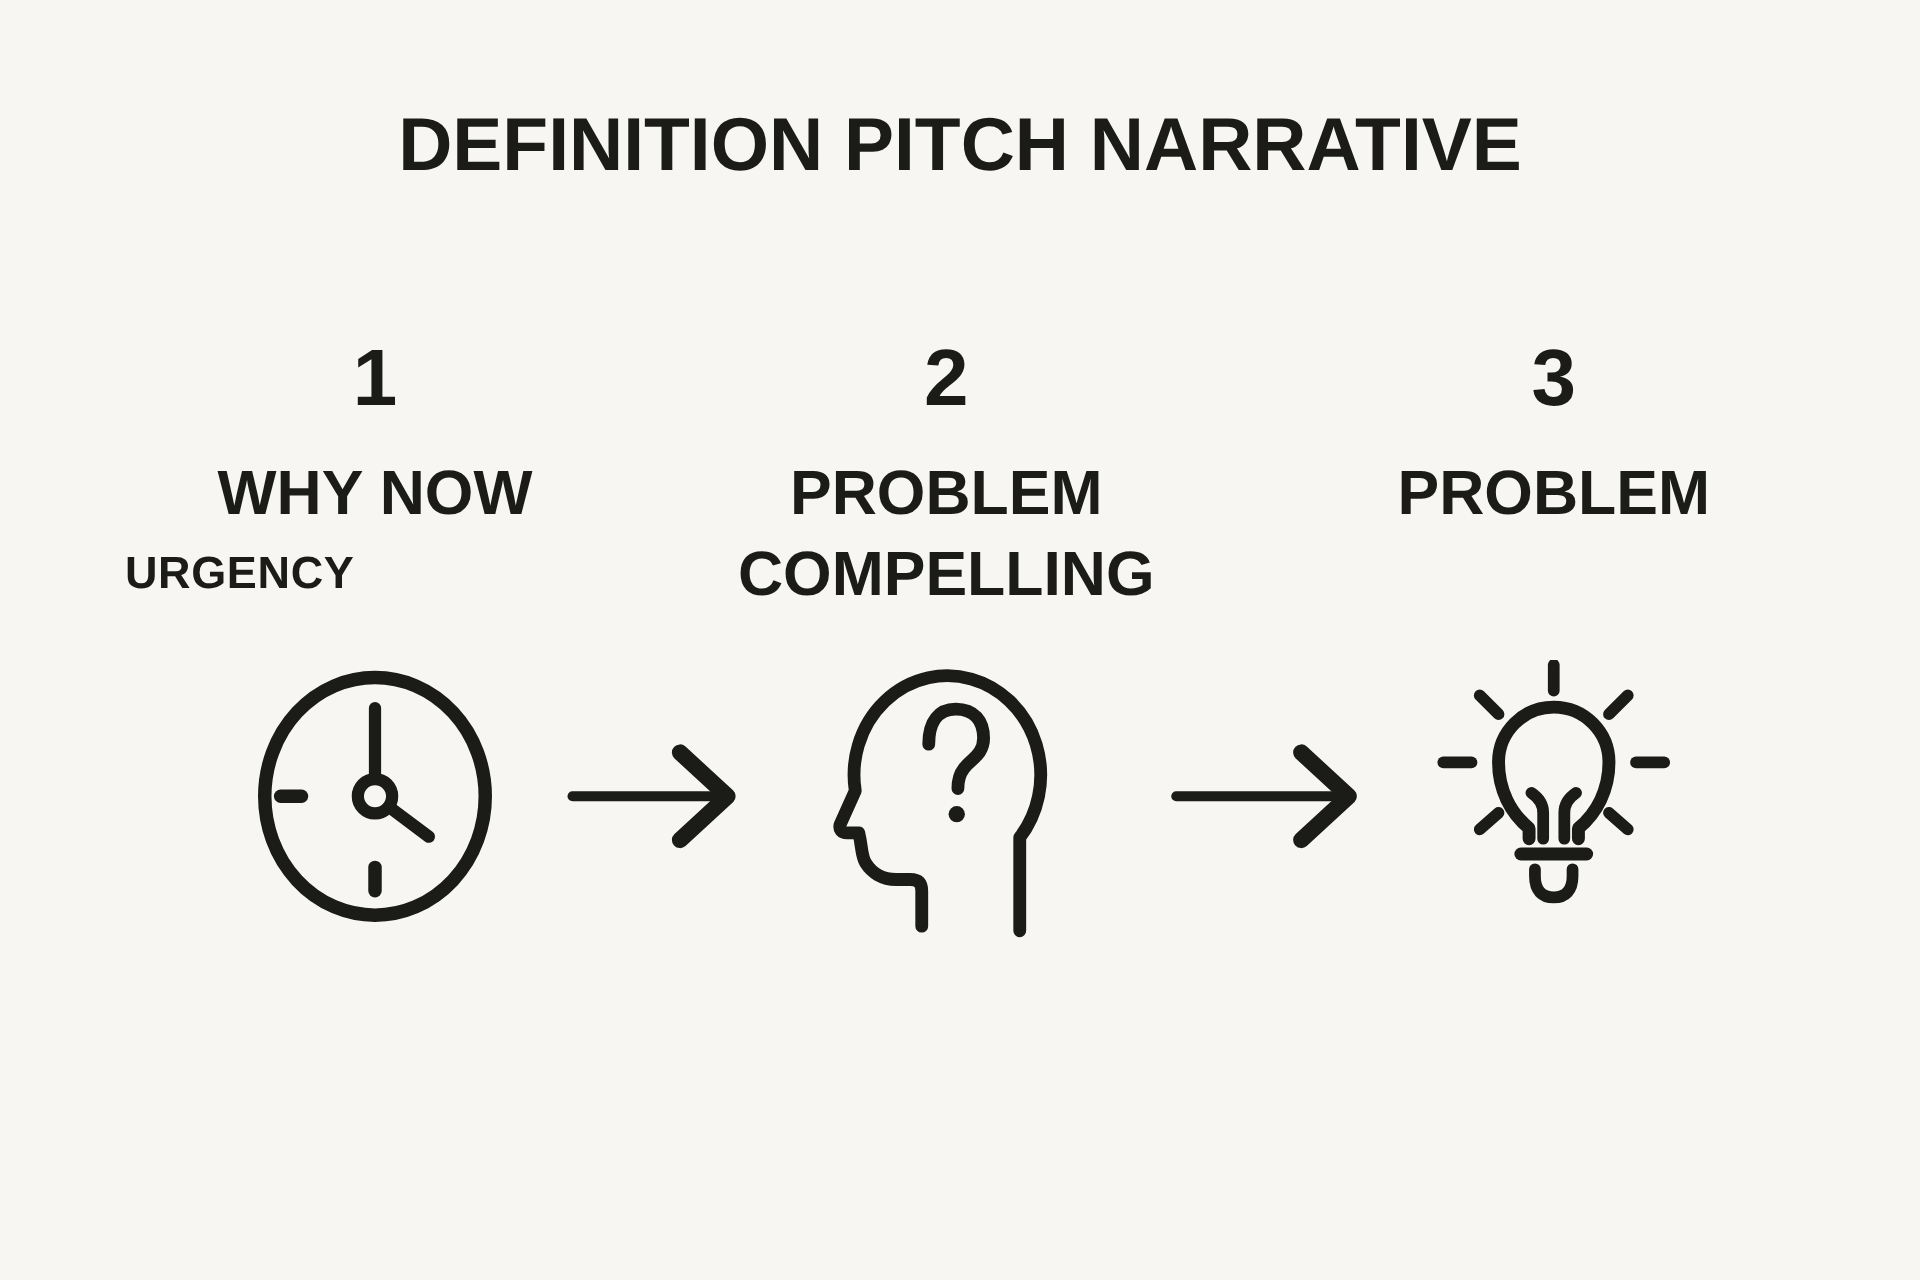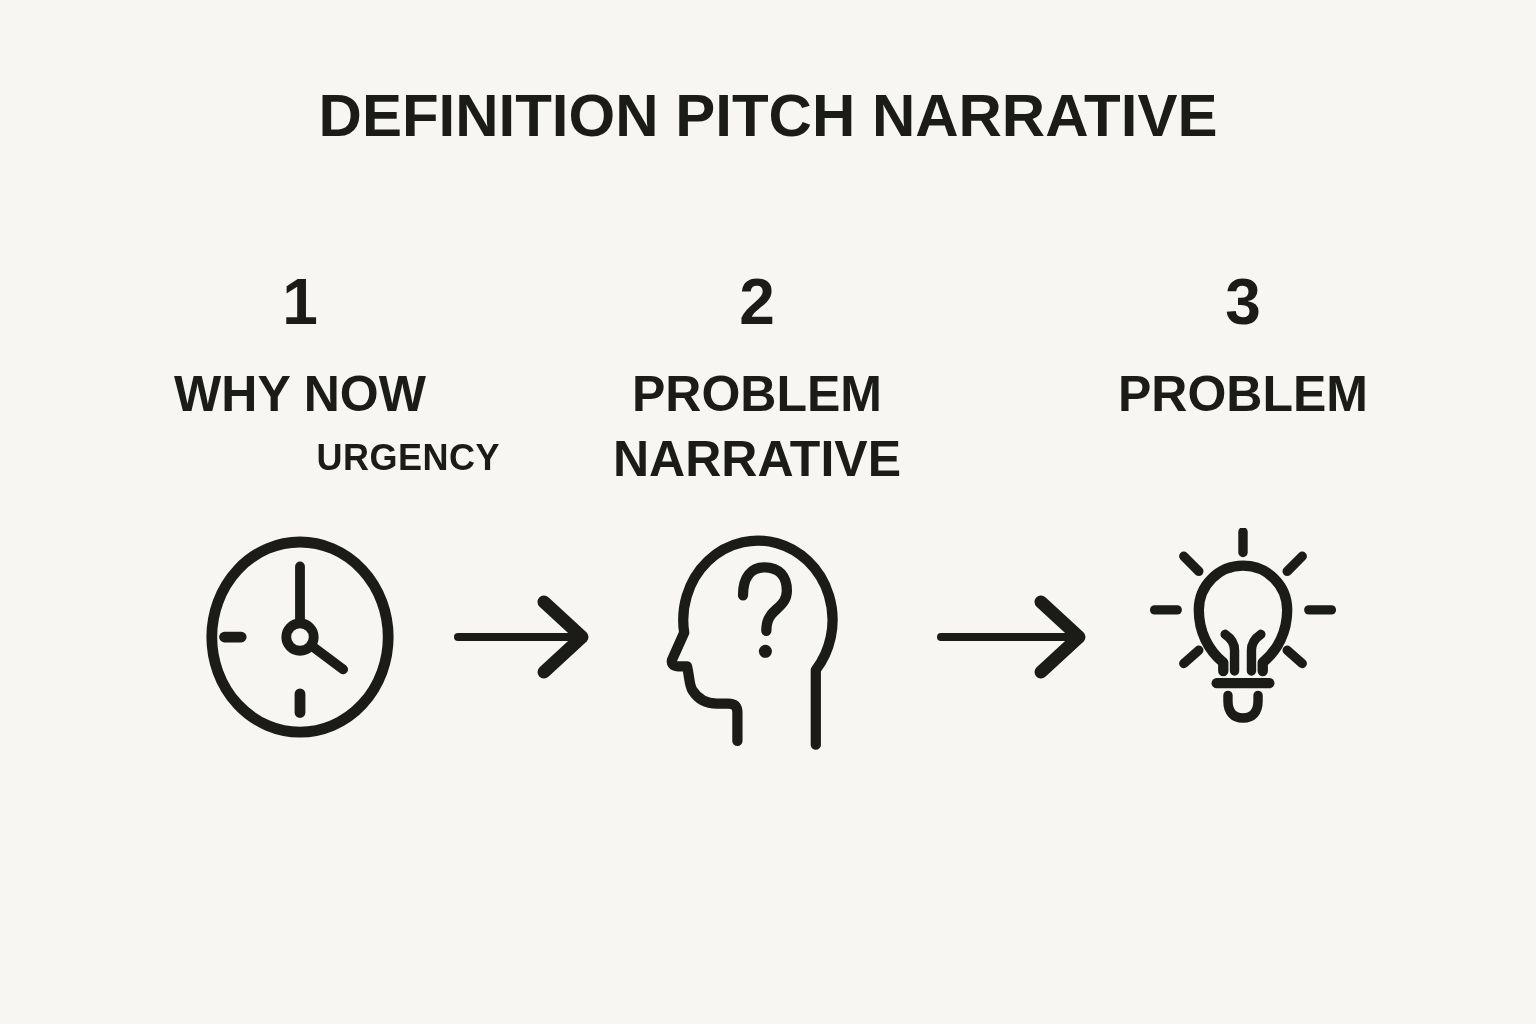--- a/index.html
+++ b/index.html
@@ -30,21 +30,21 @@
   .line1 {
     position:absolute; top:369px; left:0; width:100%;
     text-align:center; font-size:50px; font-weight:700; line-height:1;
   }
   .line2 {
     position:absolute; top:434px; left:0; width:100%;
     text-align:center; font-size:50px; font-weight:700; line-height:1;
   }
   .sub {
     position:absolute; top:440px; left:0; width:100%;
-    text-align:right; font-size:36px; font-weight:700; letter-spacing:0.5px; line-height:1;
+    text-align:left; font-size:36px; font-weight:700; letter-spacing:0.5px; line-height:1;
   }
   .icon-wrap { position:absolute; left:50%; transform:translateX(-50%); }
   .icon-clock { top:534px; }
   .icon-head  { top:530px; }
   .icon-bulb  { top:528px; }
   .arrow { position:absolute; }
   .arrow-1 { left:450px; top:588px; }
   .arrow-2 { left:933px; top:588px; }
   svg { display:block; color:var(--ink); }
 </style>
@@ -74,21 +74,21 @@
   <div class="arrow arrow-1">
     <svg width="148" height="98" viewBox="0 0 148 98" fill="none" stroke="currentColor" stroke-linecap="round" stroke-linejoin="round">
       <path d="M 8 49 L 128 49" stroke-width="8"></path>
       <path d="M 94 14 L 132 49 L 94 84" stroke-width="13"></path>
     </svg>
   </div>
 
   <div class="col col-2">
     <div class="num">2</div>
     <div class="line1">PROBLEM</div>
-    <div class="line2">NARRATIVE</div>
+    <div class="line2">COMPELLING</div>
     <div class="icon-wrap icon-head">
       <svg width="196" height="224" viewBox="0 0 210 240" fill="none" stroke="currentColor" stroke-linecap="round" stroke-linejoin="round">
         <path d="M 168 230 L 168 150 A 80 85 0 1 0 27 110 L 14 139
                  C 13 143 15 146 20 146 L 30 146
                  C 33 158 32 166 36 172 C 41 180 50 186 62 186 L 74 186
                  C 82 186 84 190 84 196 L 84 226" stroke-width="11"></path>
         <path d="M 90 70 C 90 50 99 40 113 40 C 129 40 137 50 137 65
                  C 137 79 126 83 120 91 C 116 96 115 101 115 108" stroke-width="11"></path>
         <circle cx="114" cy="130" r="7" fill="currentColor" stroke="none"></circle>
       </svg>

